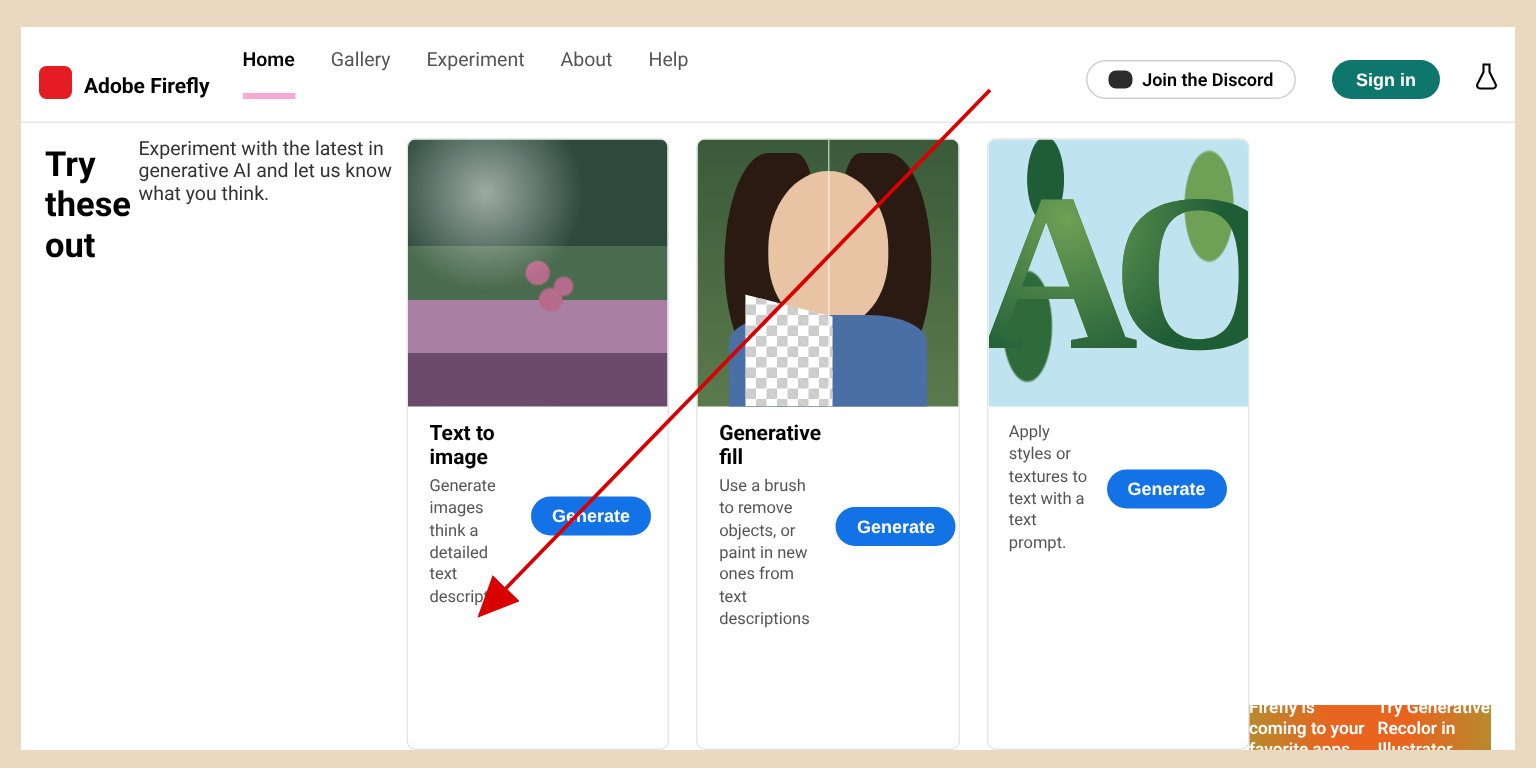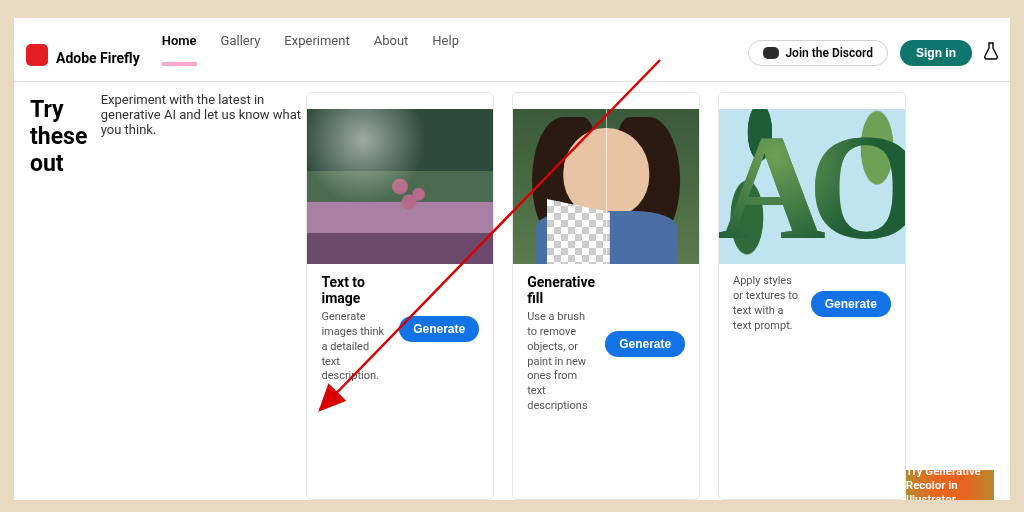--- a/index.html
+++ b/index.html
@@ -5,31 +5,31 @@
   html,body{margin:0;padding:0;font-family:-apple-system,BlinkMacSystemFont,"Segoe UI",Roboto,Helvetica,Arial,sans-serif;}
   body{background:#e8d9c0;width:1024px;height:512px;overflow:hidden;position:relative;}
   .frame{position:absolute;left:14px;top:18px;right:14px;bottom:12px;background:#fff;display:flex;flex-direction:column;overflow:hidden;}
   
   .hdr{display:flex;align-items:flex-end;height:48px;border-bottom:1px solid #e6e6e6;padding:0 12px 15px 12px;}
   .logo-sq{width:22px;height:22px;border-radius:5px;background:#e41c23;margin-right:8px;}
   .brand{font-weight:700;font-size:14px;color:#000;margin-right:22px;}
   .nav{display:flex;gap:24px;font-size:13px;color:#555;}
   .nav span{padding:14px 0;cursor:pointer;}
   .nav span.active{color:#000;font-weight:600;border-bottom:4px solid #f9a8d4;}
-  .hdr-right{margin-left:auto;display:flex;align-items:center;gap:12px;}
+  .hdr-right{margin-left:auto;display:flex;align-items:center;gap:24px;}
   .pill{border:1px solid #d0d0d0;border-radius:999px;padding:5px 14px;font-size:12px;font-weight:600;display:flex;align-items:center;gap:6px;cursor:pointer;}
   .btn-primary{background:#0f766e;color:#fff;border:none;border-radius:999px;padding:6px 16px;font-size:12px;font-weight:600;cursor:pointer;}
   .lab-icon{font-size:16px;}
   
   .body{padding:10px 16px 0 16px;flex:1;display:flex;flex-direction:row;}
   h1.tt{margin:4px 0 4px 0;font-size:23px;font-weight:700;}
   .sub{font-size:13px;color:#333;margin:0 0 14px 5px;}
   .cards{display:flex;gap:18px;}
   .card{flex:1;border:1px solid #e6e6e6;border-radius:6px;overflow:hidden;display:flex;flex-direction:column;background:#fff;}
-  .thumb{height:155px;position:relative;margin-top:16px;}
+  .thumb{height:178px;position:relative;}
   .meta{padding:10px 14px 14px 14px;display:flex;gap:10px;align-items:flex-start;}
   .meta-text{flex:1;}
   .card-title{font-weight:700;font-size:14px;margin:0 0 4px 0;}
   .card-desc{font-size:11px;color:#555;line-height:1.35;}
   .gen-btn{background:#1372e6;color:#fff;border:none;border-radius:999px;padding:6px 14px;font-size:12px;font-weight:600;cursor:pointer;align-self:center;}
   
   .t1{background:
       radial-gradient(circle at 30% 20%,#fff8,transparent 35%),
       radial-gradient(circle at 55% 60%,#b56b8a 0 5%,transparent 6%),
       radial-gradient(circle at 60% 55%,#b56b8a 0 4%,transparent 5%),
@@ -143,20 +143,21 @@
           <div class="meta-text">
             <div class="card-desc">Apply styles or textures to text with a text prompt.</div>
           </div>
           <button class="gen-btn">Generate</button>
         </div>
       </div>
 
     </div>
 
     <div class="banner">
+      <span>Firefly is coming to your favorite apps.</span>
       <a>Try Generative Recolor in Illustrator</a>
     </div>
   </div>
 </div>
 
 <svg class="arrow">
   <defs>
     <marker id="ah" markerWidth="12" markerHeight="12" refX="10" refY="5" orient="auto">
       <path d="M0,0 L11,5 L0,10 z" fill="#d80000"></path>
     </marker>

